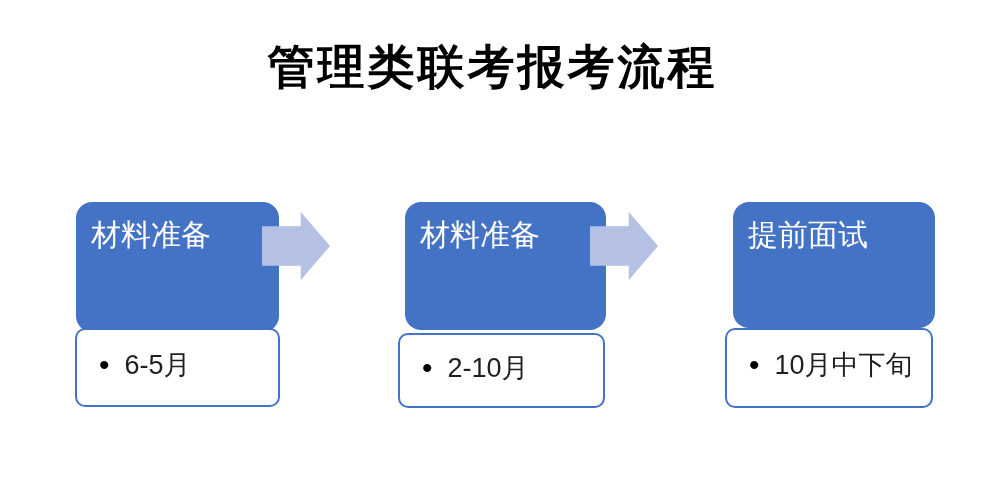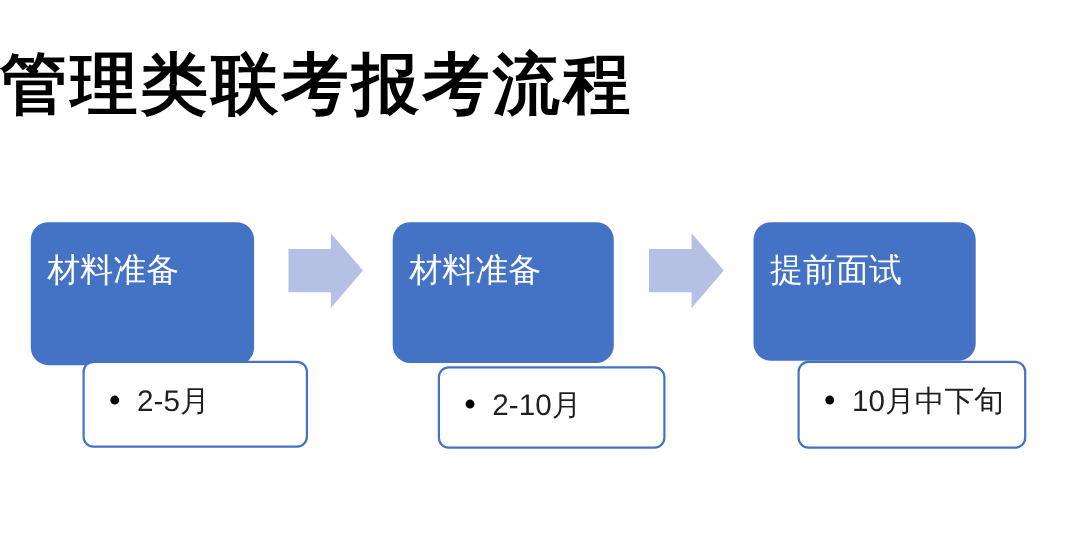--- a/index.html
+++ b/index.html
@@ -14,36 +14,37 @@
     background: #ffffff;
     overflow: hidden;
     font-family: "Liberation Sans", "DejaVu Sans", sans-serif;
   }
   .title {
     position: absolute;
     left: 0;
     right: 0;
     top: 36px;
     margin: 0;
-    text-align: left;
+    text-align: center;
     font-family: "Liberation Serif", "DejaVu Serif", serif;
     font-weight: bold;
-    font-size: 61px;
+    font-size: 47px;
     letter-spacing: 3px;
     color: #000000;
   }
   .flow-box {
     position: absolute;
     background: #4472c4;
     border-radius: 16px;
     color: #ffffff;
     font-size: 30px;
     box-sizing: border-box;
-    padding: 26px 0 0 15px;
+    padding: 15px 0 0 15px;
     line-height: 1.2;
+    margin-left: 48px;
   }
   .flow-box.b1 { left: 28px;  top: 202px; width: 203px; height: 130px; }
   .flow-box.b2 { left: 357px; top: 202px; width: 201px; height: 128px; }
   .flow-box.b3 { left: 685px; top: 202px; width: 202px; height: 126px; }
 
   .detail-box {
     position: absolute;
     background: #ffffff;
     border: 2px solid #4472c4;
     border-radius: 10px;
@@ -80,21 +81,21 @@
 
 <div class="canvas">
 
   <h1 class="title">管理类联考报考流程</h1>
 
   <div class="flow-box b1">
     <span>材料准备</span>
   </div>
   <div class="detail-box d1">
     <span class="bullet">•</span>
-    <span>2-5月</span>
+    <span>6-5月</span>
   </div>
 
   <div class="arrow a1"></div>
 
   <div class="flow-box b2">
     <span>材料准备</span>
   </div>
   <div class="detail-box d2">
     <span class="bullet">•</span>
     <span>2-10月</span>

